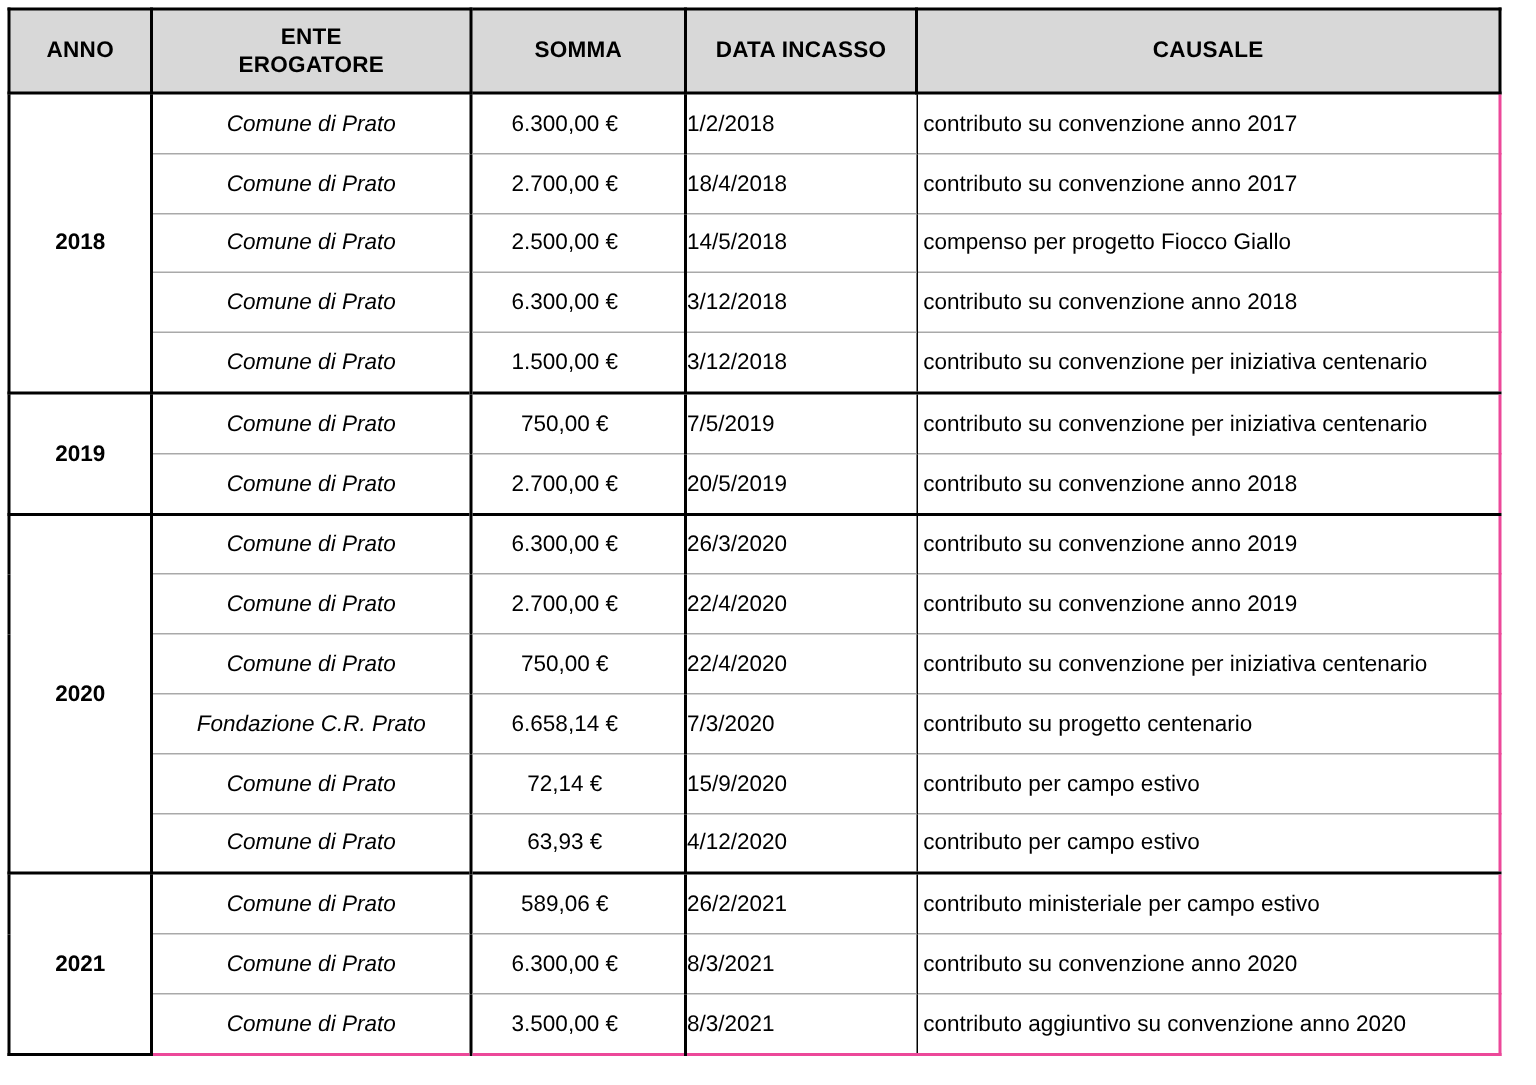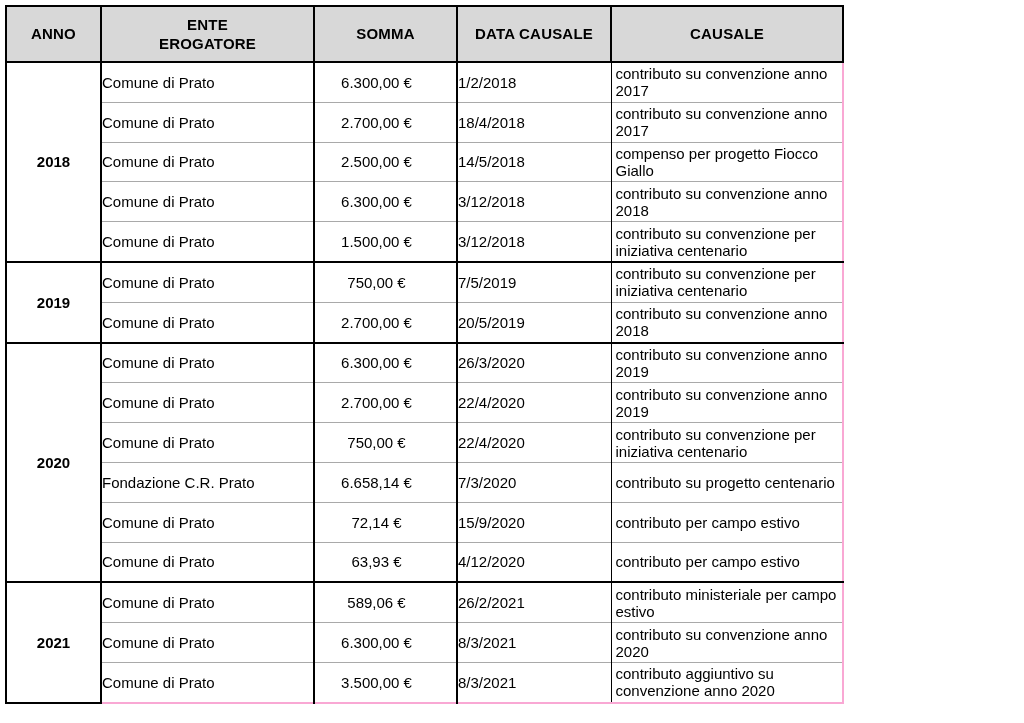--- a/index.html
+++ b/index.html
@@ -12,22 +12,22 @@
     font-family: "Liberation Sans", sans-serif;
     color: #000;
   }
   .page {
     padding: 5px;
     box-sizing: border-box;
   }
   table.grants-table {
     border-collapse: collapse;
     table-layout: fixed;
-    width: 839px;
-    border: 2px solid #f9a8d4;
+    width: 996px;
+    border: 2px solid #ec4899;
   }
   col.c-anno   { width: 95px; }
   col.c-ente   { width: 213px; }
   col.c-somma  { width: 143px; }
   col.c-data   { width: 154px; }
   col.c-causale{ width: auto; }
 
   thead th {
     background: #d8d8d8;
     border: 2px solid #000;
@@ -50,20 +50,22 @@
   }
 
   
   td.cell-anno {
     text-align: center;
     font-weight: bold;
     border: 2px solid #000;
   }
 
   td.cell-ente {
+    text-align: center;
+    font-style: italic;
     border-right: 2px solid #000;
     border-top: 1px solid #a9a9a9;
   }
   td.cell-somma {
     text-align: center;
     padding-right: 18px;
     border-right: 2px solid #000;
     border-top: 1px solid #a9a9a9;
   }
   td.cell-data {
@@ -94,21 +96,21 @@
       <col class="c-causale">
     </colgroup>
     <thead>
       <tr>
         <th>ANNO</th>
         <th>
           <span>ENTE</span><br>
           <span>EROGATORE</span>
         </th>
         <th>SOMMA</th>
-        <th>DATA CAUSALE</th>
+        <th>DATA INCASSO</th>
         <th>CAUSALE</th>
       </tr>
     </thead>
     <tbody id="tbody">
         <tr class="group-start">
           <td class="cell-anno" rowspan="5">2018</td>
           <td class="cell-ente">Comune di Prato</td>
           <td class="cell-somma">6.300,00 €</td>
           <td class="cell-data">1/2/2018</td>
           <td class="cell-causale">contributo su convenzione anno 2017</td>

